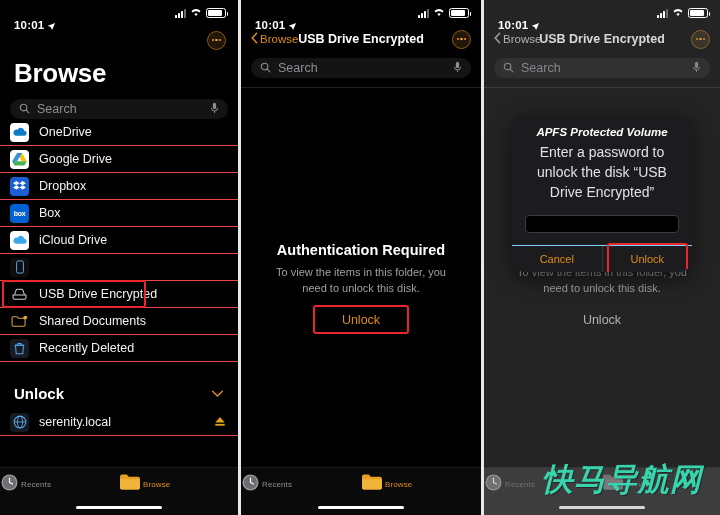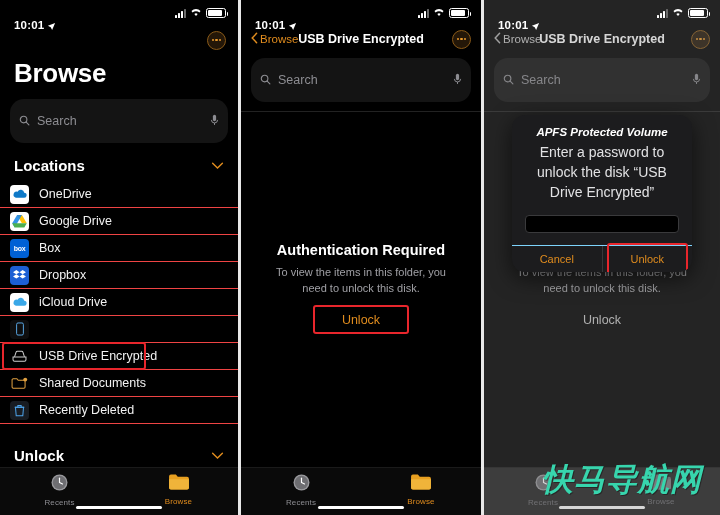--- a/index.html
+++ b/index.html
@@ -50,21 +50,21 @@
   
   .p1-topbar { height: 28px; display:flex; justify-content:flex-end; align-items:center; padding-right:12px; }
   .circ-more {
     width: 19px; height: 19px; border-radius: 50%;
     border: 1.2px solid #8a5a18; background:#241708;
     display:flex; align-items:center; justify-content:center; gap:1.6px;
   }
   .circ-more span { width:2.2px;height:2.2px;border-radius:50%;background:#e89a2c; display:block;}
   .big-title { font-size: 26px; font-weight: bold; color:#fff; padding: 4px 0 10px 14px; letter-spacing:-.3px;}
   .searchbar {
-    margin: 0 10px; height: 44px; border-radius: 14px; background:#141414;
+    margin: 0 10px; height: 20px; border-radius: 14px; background:#141414;
     display:flex; align-items:center; padding: 0 9px; gap:7px;
   }
   .searchbar .mag { flex:0 0 auto; }
   .searchbar .ph { flex:1; font-size:12.5px; color:#8d8d92; }
   .searchbar .mic { flex:0 0 auto; }
 
   .sec-head {
     display:flex; align-items:center; justify-content:space-between;
     padding: 13px 14px 7px 14px;
   }
@@ -86,21 +86,21 @@
   .ico-iphone { background:#0e0e0e; }
   .ico-plain { background:transparent; }
 
   .hl-red { position:absolute; border:2.2px solid #e8262c; border-radius:3px; pointer-events:none; }
 
   .tabbar {
     position:absolute; left:0; right:0; bottom:0; height:48px;
     background:#0a0a0a; border-top:1px solid #1a1a1a;
     display:flex; align-items:flex-start; padding-top:5px;
   }
-  .tab { flex:1; display:flex; flex-direction:column; align-items:center; gap:2px;text-align:right;}
+  .tab { flex:1; display:flex; flex-direction:row; align-items:center; gap:2px;text-align:right;}
   .tab .tl { font-size:8px; letter-spacing:.1px; }
   .tab.inactive .tl { color:#8e8e93; }
   .tab.active .tl { color:#e08c1e; }
   .homebar { position:absolute; bottom:6px; left:50%; transform:translateX(-50%); width:86px; height:3.5px; border-radius:2px; background:#fff;}
 
   
   .navbar { height: 26px; display:flex; align-items:center; padding: 0 10px; gap:4px; position:relative;}
   .nav-back { display:flex; align-items:center; gap:2px; color:#e08c1e; font-size:11.5px; cursor:pointer;}
   .nav-title { position:absolute; left:0; right:0; text-align:center; font-size:12.5px; font-weight:bold; color:#fff; pointer-events:none;}
   .nav-more { margin-left:auto; z-index:2;}
@@ -192,67 +192,59 @@
       <span class="ph">Search</span>
       <span class="mic">
         <svg width="9" height="12" viewBox="0 0 10 13">
             <rect x="3.2" y="0.8" width="3.6" height="7" rx="1.8" fill="#8d8d92"></rect>
             <path d="M1.6 6.4a3.4 3.4 0 006.8 0" stroke="#8d8d92" stroke-width="1.1" fill="none"></path>
             <line x1="5" y1="9.8" x2="5" y2="12" stroke="#8d8d92" stroke-width="1.1"></line>
           </svg>
       </span>
     </div>
 
-    <div class="sec-head">
-      <span class="t">Locations</span>
-      <span>
-        <svg width="13" height="8" viewBox="0 0 14 9">
-            <path d="M1.5 1.5L7 6.8l5.5-5.3" stroke="#e08c1e" stroke-width="1.6" fill="none" stroke-linecap="round"></path>
-          </svg>
-      </span>
-    </div>
 
     <div>
       <div class="locrow">
         <span class="ico ico-onedrive">
           <svg width="15" height="10" viewBox="0 0 18 11">
               <path d="M4.6 10h9.8a3 3 0 00.3-6 4.3 4.3 0 00-8-1.3A3.2 3.2 0 004.6 10z" fill="#0f7ac8"></path>
             </svg>
         </span>
         <span class="lbl">OneDrive</span>
       </div>
 
       <div class="locrow">
         <span class="ico ico-gdrive">
           <svg width="15" height="14" viewBox="0 0 16 15">
               <path d="M5.4 1h5.2l5.2 9h-5.2z" fill="#ffc107"></path>
               <path d="M5.4 1L0.2 10l2.6 4.4L10.6 1z" fill="#1e88e5" opacity=".9"></path>
               <path d="M0.2 10h15.6l-2.6 4.4H2.8z" fill="#4caf50"></path>
             </svg>
         </span>
         <span class="lbl">Google Drive</span>
-      </div>
-
-      <div class="locrow">
-        <span class="ico ico-box">
-          <span>box</span>
-        </span>
-        <span class="lbl">Box</span>
       </div>
 
       <div class="locrow">
         <span class="ico ico-dropbox">
           <svg width="13" height="12" viewBox="0 0 14 13">
               <path d="M3.6 1L0 3.4l3.6 2.3L7 3.4z" fill="#fff"></path>
               <path d="M10.4 1L7 3.4l3.4 2.3L14 3.4z" fill="#fff"></path>
               <path d="M0 8l3.6 2.4L7 8 3.6 5.7z" fill="#fff"></path>
               <path d="M14 8l-3.6-2.3L7 8l3.4 2.4z" fill="#fff"></path>
             </svg>
         </span>
         <span class="lbl">Dropbox</span>
+      </div>
+
+      <div class="locrow">
+        <span class="ico ico-box">
+          <span>box</span>
+        </span>
+        <span class="lbl">Box</span>
       </div>
 
       <div class="locrow">
         <span class="ico ico-icloud">
           <svg width="15" height="10" viewBox="0 0 18 11">
               <path d="M4.6 10h9.8a3 3 0 00.3-6 4.3 4.3 0 00-8-1.3A3.2 3.2 0 004.6 10z" fill="#3aa8e8"></path>
             </svg>
         </span>
         <span class="lbl">iCloud Drive</span>
       </div>

